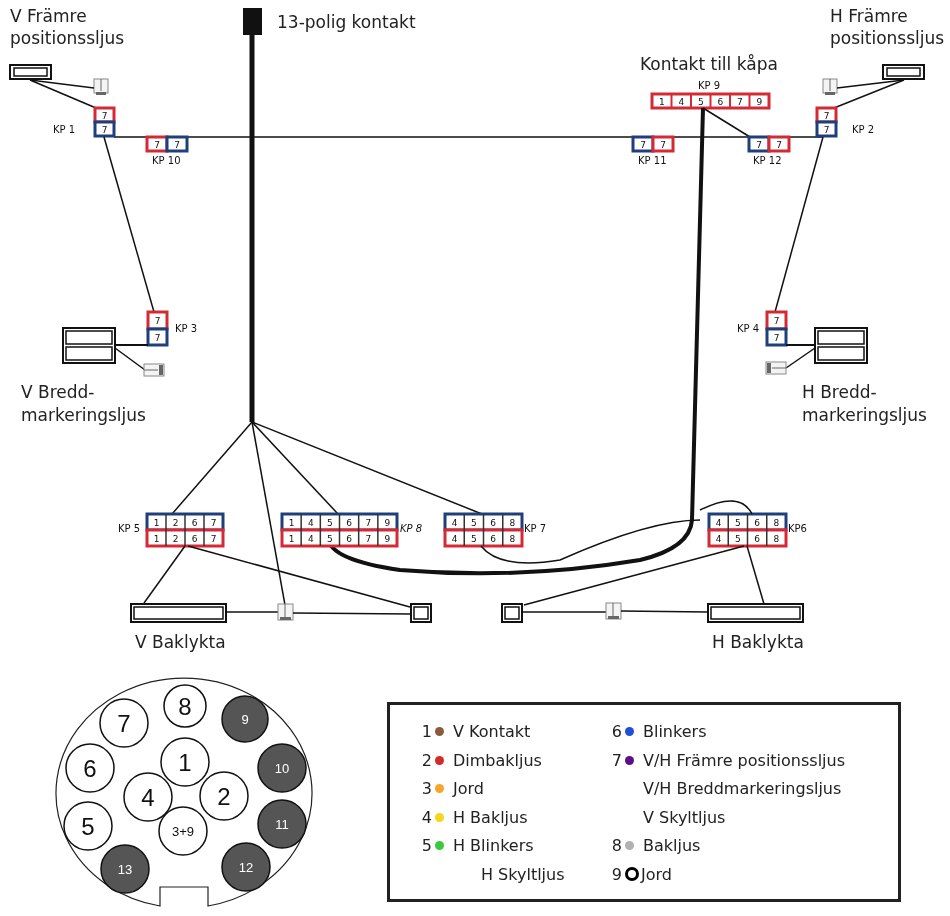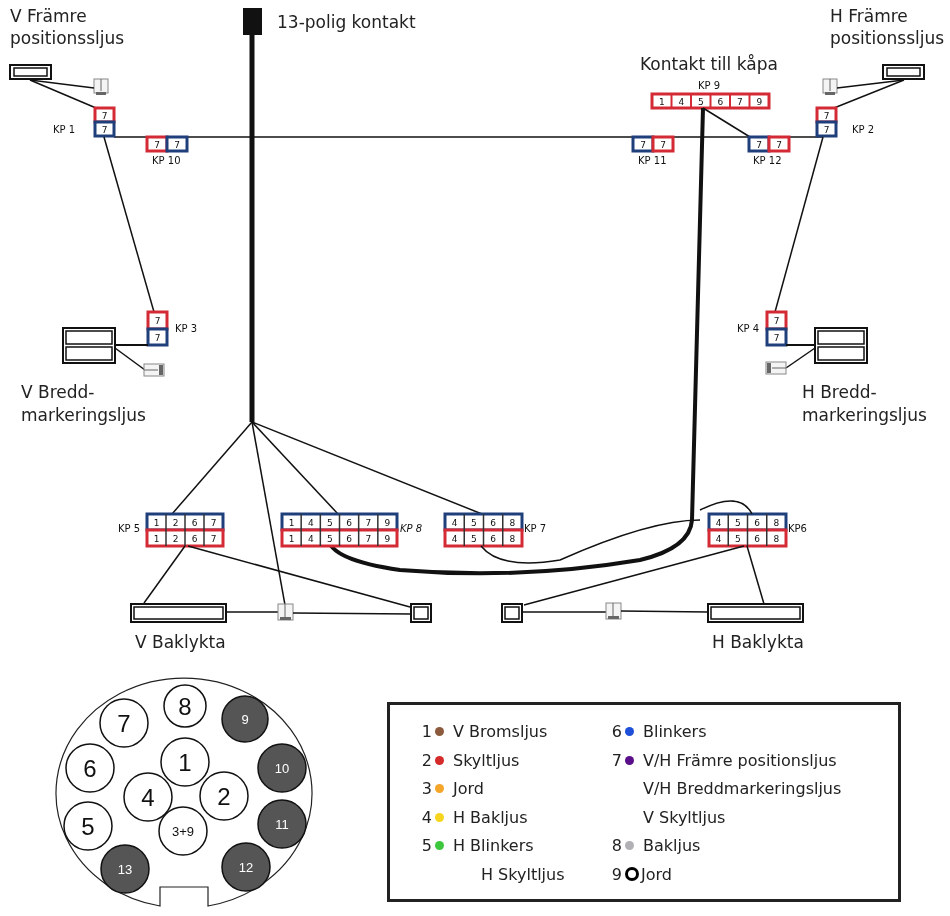--- a/index.html
+++ b/index.html
@@ -306,26 +306,26 @@
         <circle cx="246" cy="867" r="24" fill="#555555" stroke="#111" stroke-width="1.5"></circle>
         <text class="pin" x="246" y="867" font-size="13" fill="#fff">12</text>
       </g>
   </g>
 </svg>
 
 <div class="legend-box" id="legend">
     <div class="leg-item" style="left: 30px; top: 17px;">
       <span class="leg-num">1</span>
       <span class="leg-dot" style="background: rgb(139, 90, 60);"></span>
-      <span>V Bromsljus</span>
+      <span>V Kontakt</span>
     </div>
     <div class="leg-item" style="left: 30px; top: 45.5px;">
       <span class="leg-num">2</span>
       <span class="leg-dot" style="background: rgb(212, 42, 42);"></span>
-      <span>Skyltljus</span>
+      <span>Dimbakljus</span>
     </div>
     <div class="leg-item" style="left: 30px; top: 74px;">
       <span class="leg-num">3</span>
       <span class="leg-dot" style="background: rgb(244, 165, 42);"></span>
       <span>Jord</span>
     </div>
     <div class="leg-item" style="left: 30px; top: 102.5px;">
       <span class="leg-num">4</span>
       <span class="leg-dot" style="background: rgb(247, 213, 30);"></span>
       <span>H Bakljus</span>
@@ -341,21 +341,21 @@
       <span>H Skyltljus</span>
     </div>
     <div class="leg-item" style="left: 220px; top: 17px;">
       <span class="leg-num">6</span>
       <span class="leg-dot" style="background: rgb(30, 79, 216);"></span>
       <span>Blinkers</span>
     </div>
     <div class="leg-item" style="left: 220px; top: 45.5px;">
       <span class="leg-num">7</span>
       <span class="leg-dot" style="background: rgb(90, 15, 138);"></span>
-      <span>V/H Främre positionsljus</span>
+      <span>V/H Främre positionssljus</span>
     </div>
     <div class="leg-item" style="left: 220px; top: 74px;">
       <span class="leg-num"></span>
       <span class="leg-dot" style="background: transparent;"></span>
       <span>V/H Breddmarkeringsljus</span>
     </div>
     <div class="leg-item" style="left: 220px; top: 102.5px; align-items: center;">
       <span class="leg-num"></span>
       <span class="leg-dot" style="background: transparent;"></span>
       <span>V Skyltljus</span>

